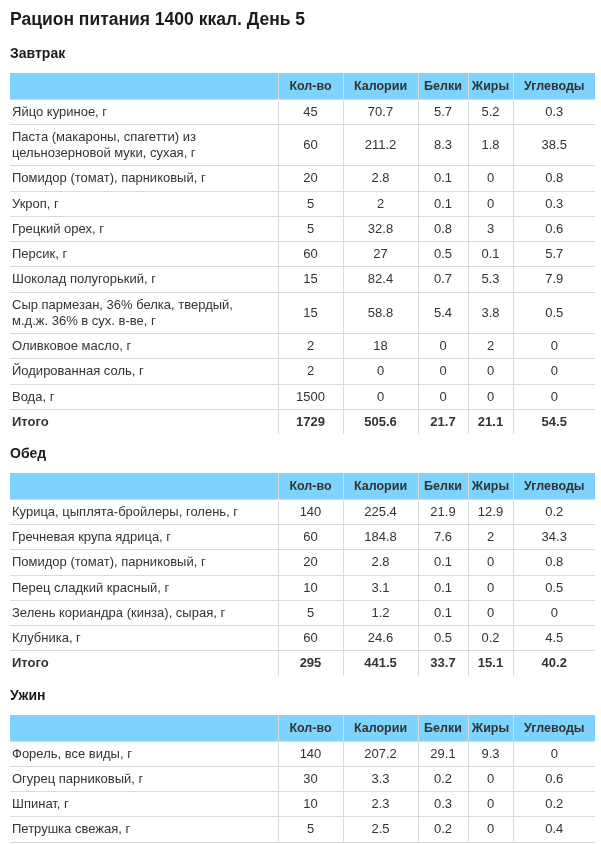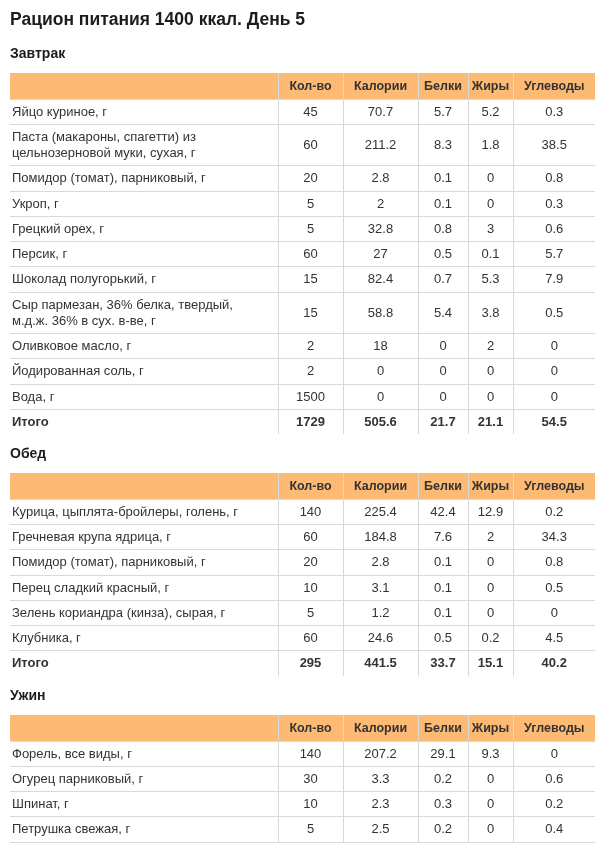--- a/index.html
+++ b/index.html
@@ -42,21 +42,21 @@
   col.c-fat   { width: 45px; }
   col.c-carb  { width: 82px; }
   th {
     font-size: 12.5px;
     font-weight: 700;
     color: #333333;
     text-align: center;
     padding: 6px 3px;
     border-bottom: 1px solid #d9d9d9;
     border-left: 1px solid #d9d9d9;
-    background: #fdba74;
+    background: #7dd3fc;
   }
   th.name-col { border-left: none; }
   td {
     font-size: 13px;
     line-height: 1.25;
     padding: 4px 3px;
     text-align: center;
     border-bottom: 1px solid #d9d9d9;
     border-left: 1px solid #d9d9d9;
     vertical-align: middle;
@@ -223,21 +223,21 @@
               <th>Белки</th>
               <th>Жиры</th>
               <th>Углеводы</th>
             </tr>
       </thead>
       <tbody>
             <tr>
               <td class="name">Курица, цыплята-бройлеры, голень, г</td>
               <td>140</td>
               <td>225.4</td>
-              <td>42.4</td>
+              <td>21.9</td>
               <td>12.9</td>
               <td>0.2</td>
             </tr>
             <tr>
               <td class="name">Гречневая крупа ядрица, г</td>
               <td>60</td>
               <td>184.8</td>
               <td>7.6</td>
               <td>2</td>
               <td>34.3</td>

